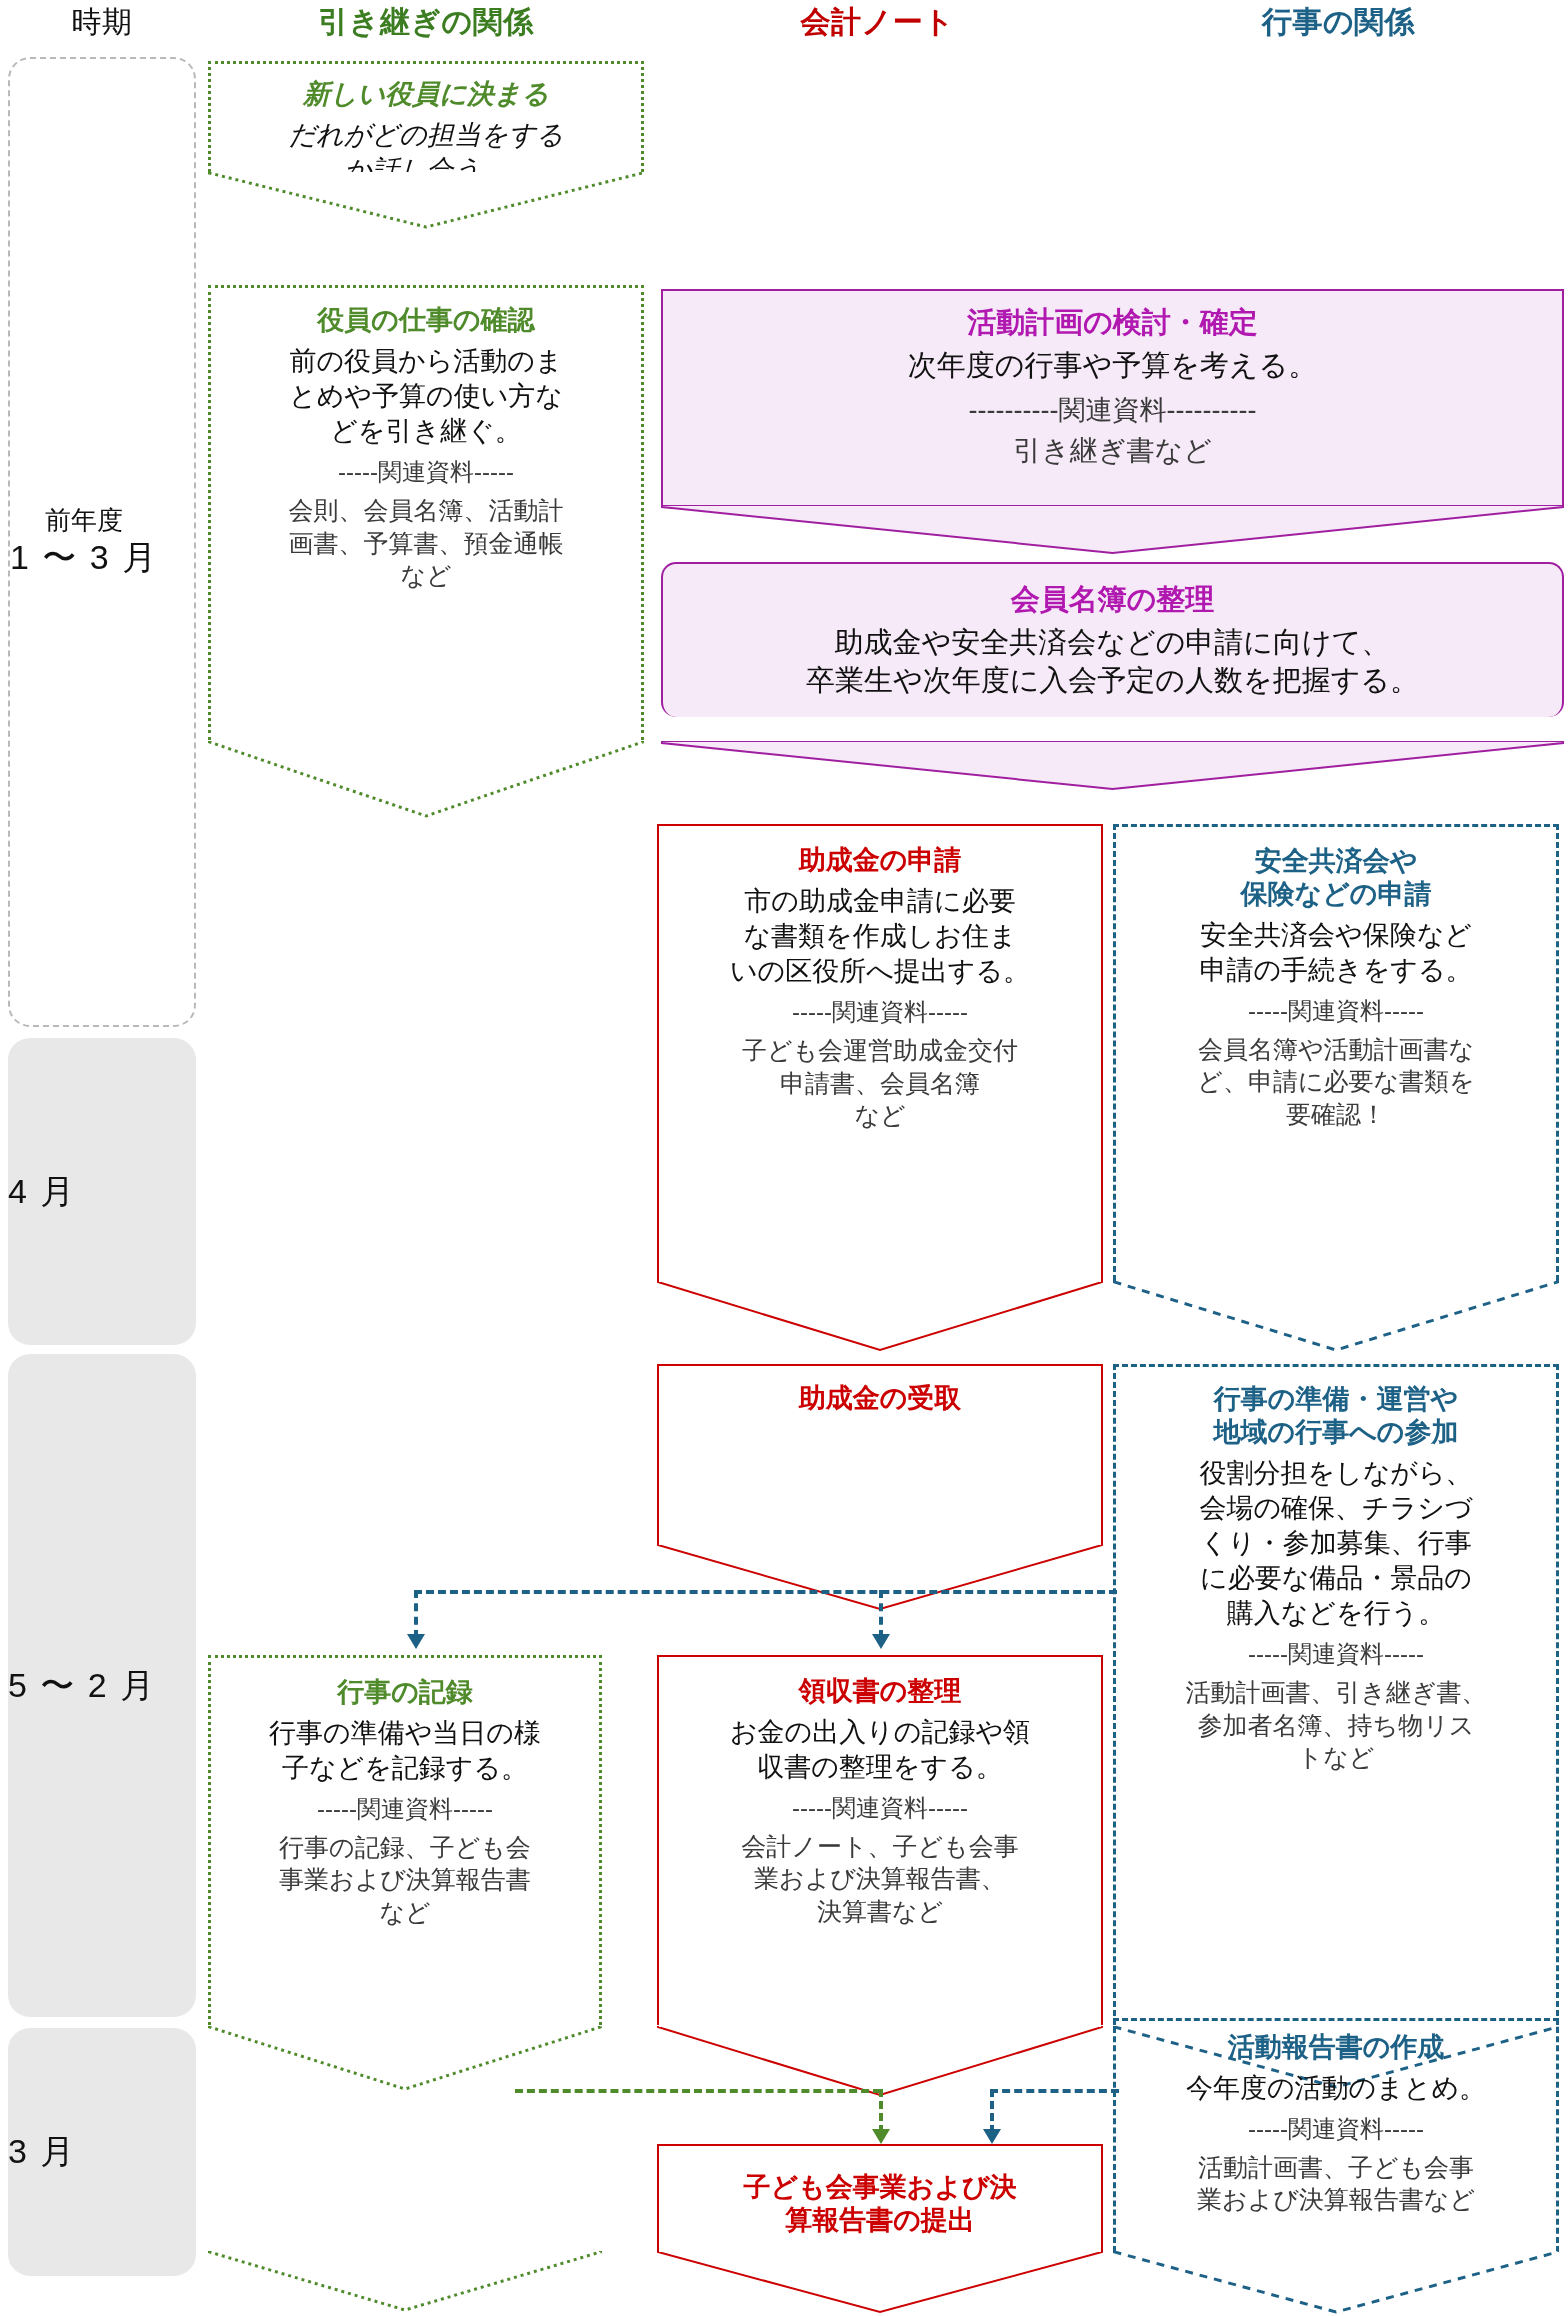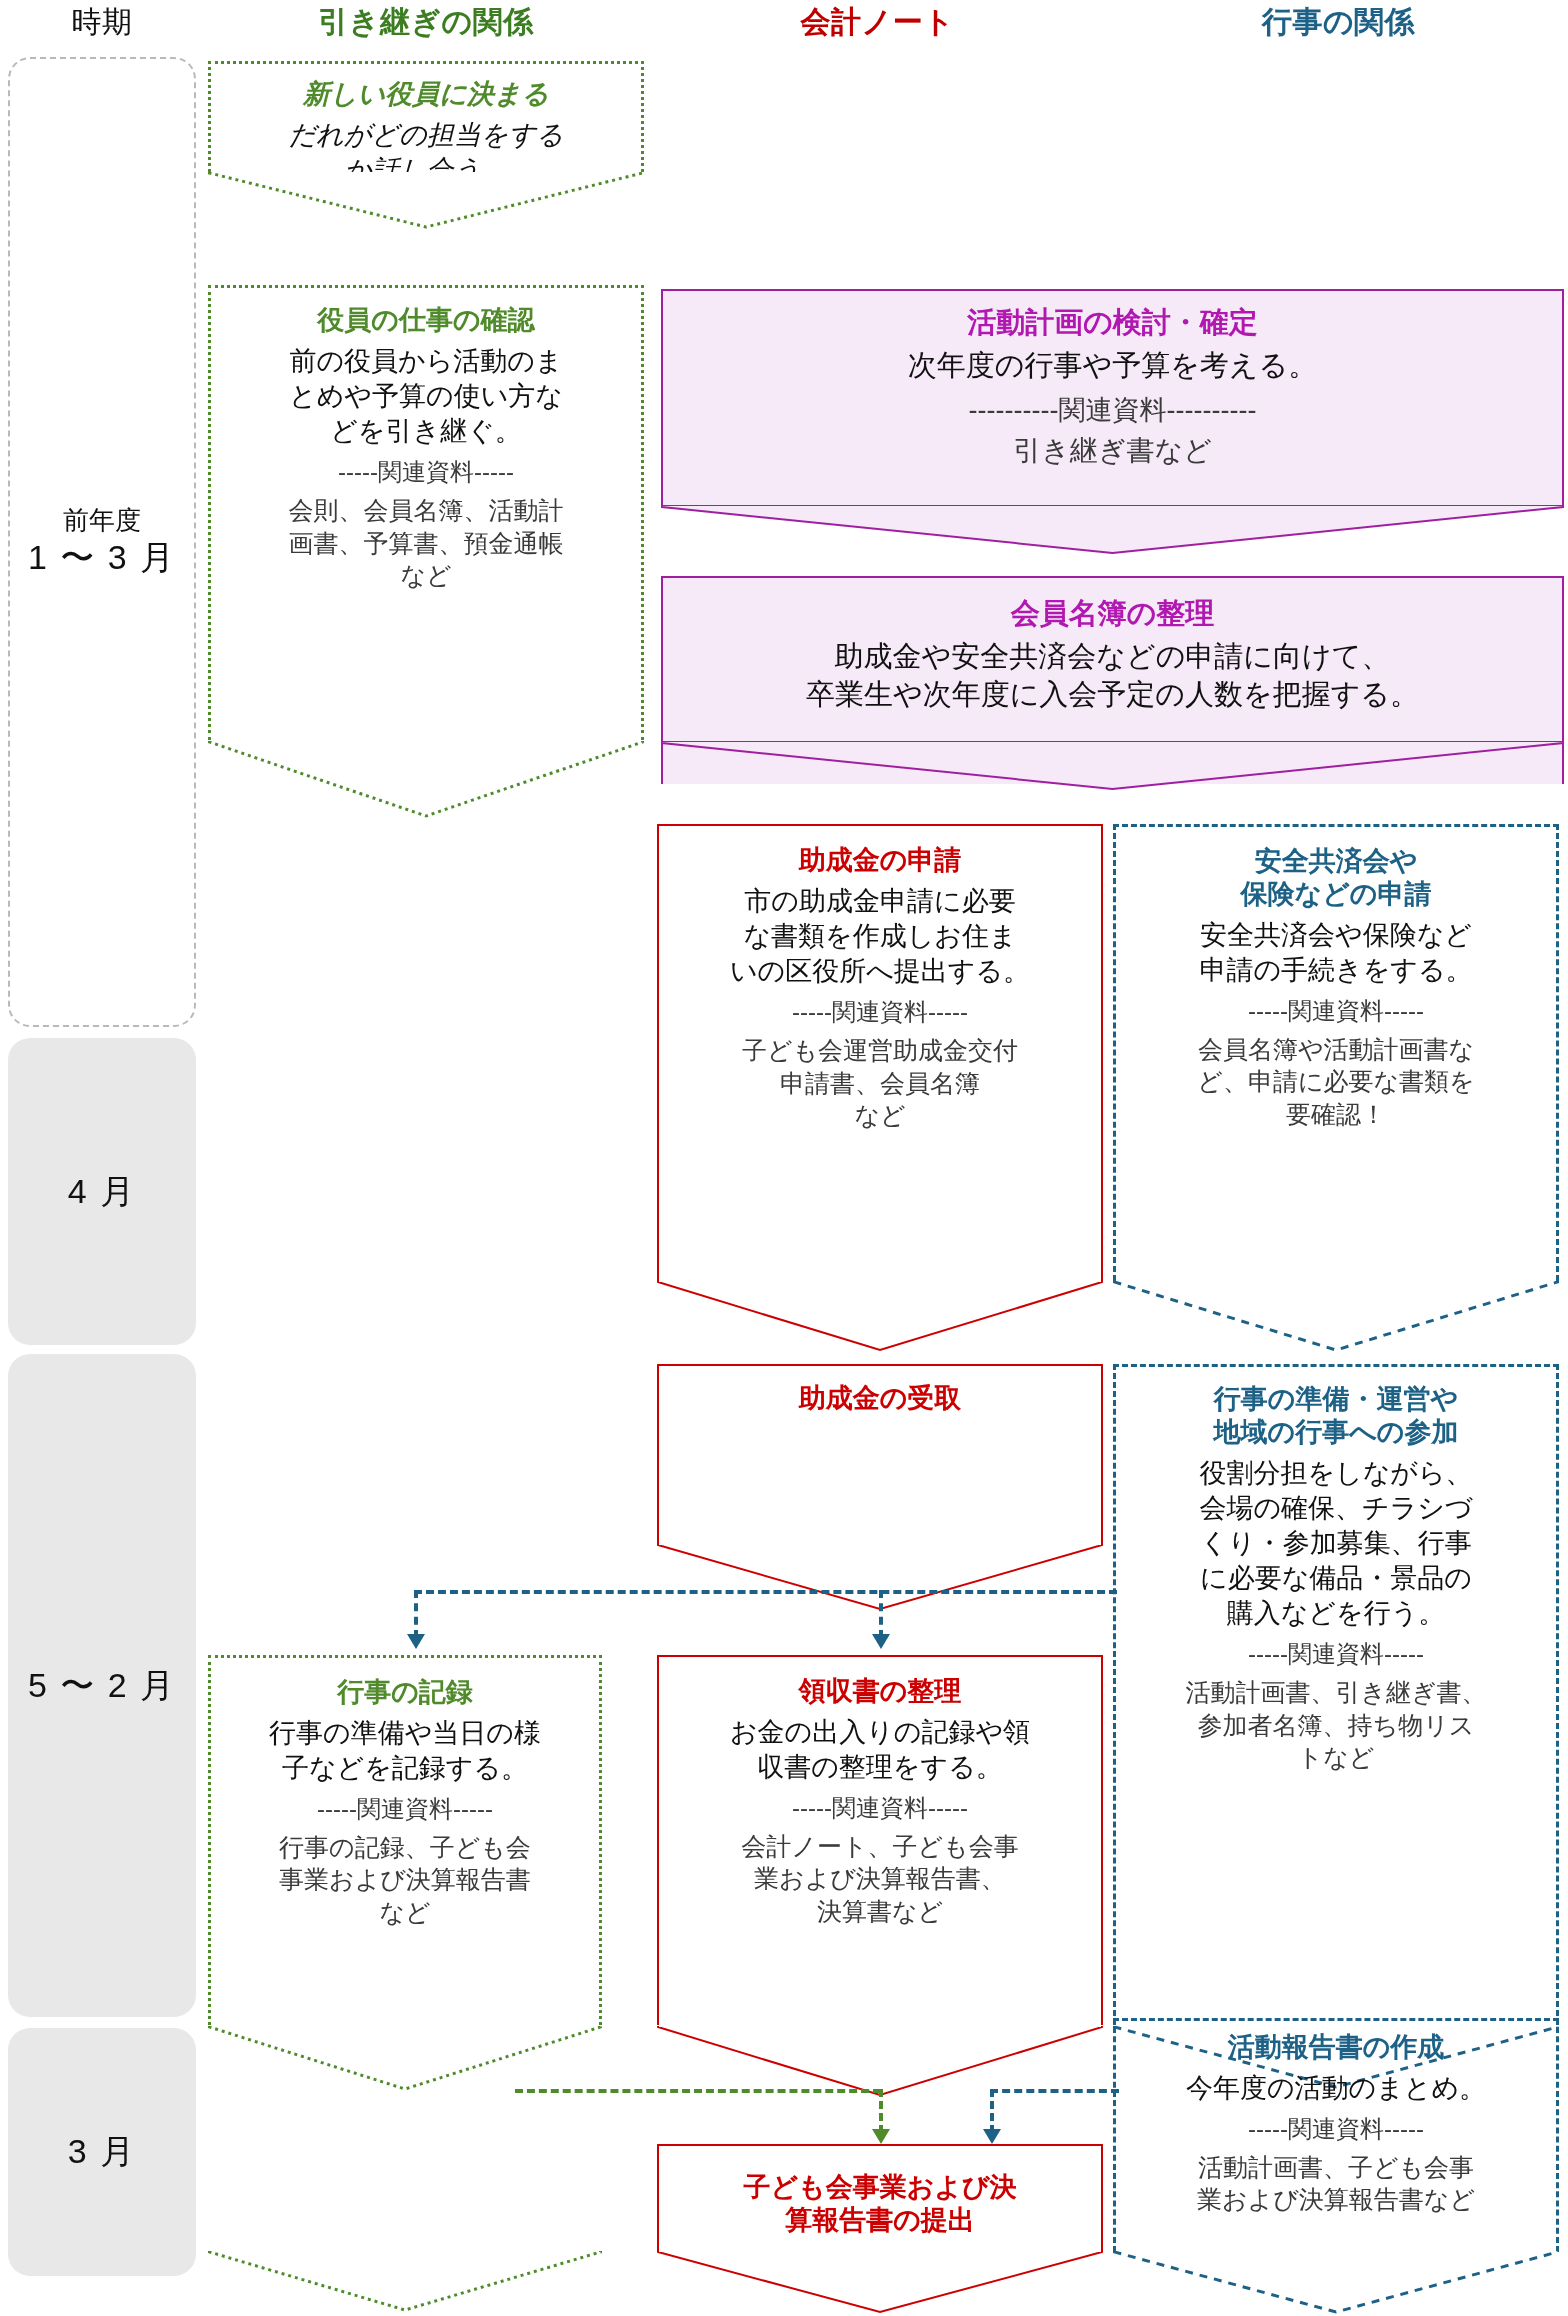--- a/index.html
+++ b/index.html
@@ -32,21 +32,20 @@
   .hdr-event    { left: 1109px; width: 459px; color: #1d6186; }
 
   
   .period-cell {
     position: absolute;
     left: 8px;
     width: 188px;
     border-radius: 22px;
     display: flex;
     align-items: center;
-    justify-content: center;
     text-align: center;
     color: #111111;
     line-height: 1.22;
   }
   .period-cell.outline {
     background: #ffffff;
     border: 2px dashed #b9b9b9;
   }
   .period-cell.filled {
     background: #e8e8e8;
@@ -214,21 +213,21 @@
 <div class="node n-purple" style="left:661px; top:289px; width:903px; height:216px; padding-top:14px;">
   <div class="title" style="font-size:29px;">活動計画の検討・確定</div>
   <div class="body" style="font-size:29px;">次年度の行事や予算を考える。</div>
   <div class="sep" style="font-size:27px;">----------関連資料----------</div>
   <div class="refs" style="font-size:28px;">引き継ぎ書など</div>
 </div>
 <svg class="tailsvg" style="left:661px; top:505px; width:903px; height:50px;" viewBox="0 0 912 50" preserveAspectRatio="none">
   <polygon points="1,0 1,2 456,48 911,2 911,0" fill="#f6eaf8" stroke="#a01fa0" stroke-width="2"></polygon>
 </svg>
 
-<div class="node n-purple" style="left:661px; top:576px; width:903px; height:208px; padding-top:18px;">
+<div class="node n-purple" style="left:661px; top:562px; width:903px; height:155px; padding-top:18px;border-radius:15px;">
   <div class="title" style="font-size:29px;">会員名簿の整理</div>
   <div class="body" style="font-size:29px; white-space:pre-line;">助成金や安全共済会などの申請に向けて、
 卒業生や次年度に入会予定の人数を把握する。</div>
 </div>
 <svg class="tailsvg" style="left:661px; top:741px; width:903px; height:50px;" viewBox="0 0 912 50" preserveAspectRatio="none">
   <polygon points="1,0 1,2 456,48 911,2 911,0" fill="#f6eaf8" stroke="#a01fa0" stroke-width="2"></polygon>
 </svg>
 
 <div class="node n-red" style="left:657px; top:824px; width:446px; height:457px; padding-top:18px;">
   <div class="title">助成金の申請</div>

